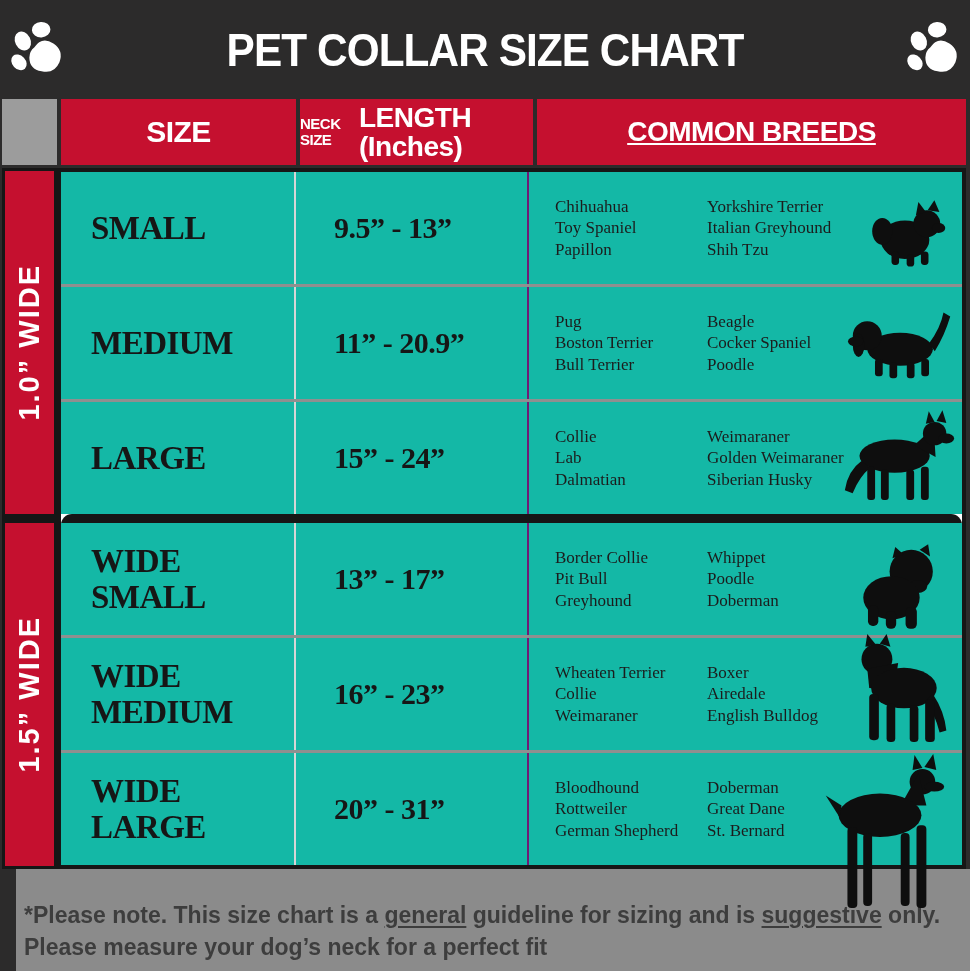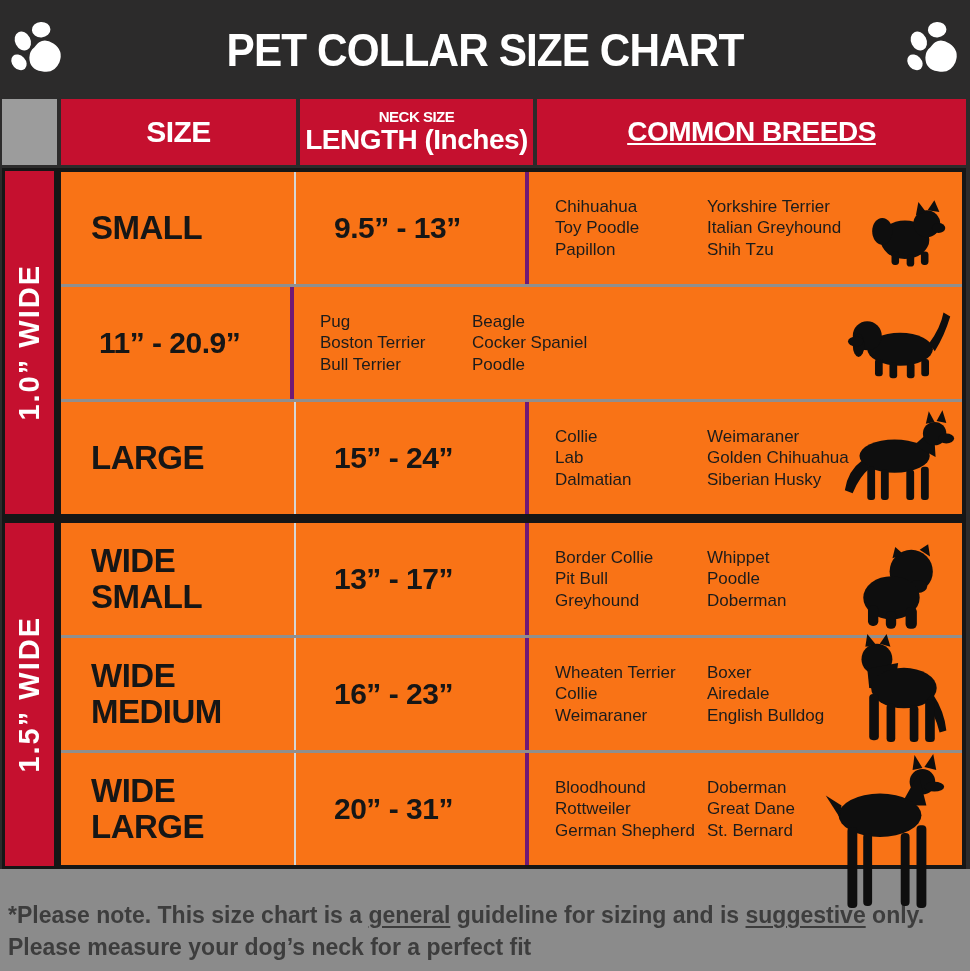--- a/index.html
+++ b/index.html
@@ -11,48 +11,48 @@
   }
   
   .banner{height:99px;display:flex;align-items:center;justify-content:space-between;padding:0 4px;box-sizing:border-box;}
   .banner-title{flex:1;text-align:center;color:#ffffff;font-weight:700;font-size:46px;letter-spacing:-1px;transform:scaleX(.92);white-space:nowrap;}
   .paw{width:66px;height:62px;flex:0 0 auto;}
   
   .chart-header{display:flex;height:66px;gap:4px;padding:0 4px 0 2px;box-sizing:border-box;border-radius:19px;}
   .corner{width:55px;background:#9c9c9c;flex:0 0 auto;}
   .hdr{background:#c5102f;color:#fff;font-weight:700;display:flex;align-items:center;justify-content:center;letter-spacing:-0.5px;}
   .hdr-size{width:235px;font-size:30px;flex:0 0 auto;}
-  .hdr-length{width:233px;flex-direction:column;line-height:1.05;flex:0 0 auto;}
+  .hdr-length{width:233px;line-height:1.05;flex:0 0 auto;}
   .hdr-length .small{font-size:15px;font-weight:700;}
   .hdr-length .big{font-size:28px;}
   .hdr-breeds{flex:1;font-size:28px;text-decoration:underline;}
   
   .table-body{display:flex;padding:0 4px 0 2px;margin-top:3px;box-sizing:border-box;}
   .sidebar{width:55px;flex:0 0 auto;background:#161616;display:flex;flex-direction:column;border:3px solid #161616;box-sizing:border-box;}
   .side-sec{flex:1;background:#c5102f;display:flex;align-items:center;justify-content:center;}
   .side-sec + .side-sec{margin-top:9px;}
   .side-label{writing-mode:vertical-rl;transform:rotate(180deg);color:#fff;font-weight:700;font-size:29px;letter-spacing:2px;white-space:nowrap;}
   .main-table{flex:1;border:4px solid #161616;background:#ffffff;display:flex;flex-direction:column;box-sizing:border-box;}
   .section{display:flex;flex-direction:column;}
-  .section + .section{border-top:9px solid #161616;}
-  .row{height:112px;display:flex;background:#f97316;}
+  .section + .section{border-top:9px solid #161616;border-radius:11px;}
+  .row{height:112px;display:flex;background:#14b8a6;font-family:Liberation Serif, serif;}
   .row + .row{border-top:3px solid #8f8f8f;}
   .cell{display:flex;align-items:center;box-sizing:border-box;}
   .cell-size{width:235px;padding-left:30px;border-right:2px solid #d6d6d6;flex:0 0 auto;}
   .cell-size span{font-size:33px;font-weight:700;color:#161616;line-height:1.1;letter-spacing:-0.5px;}
-  .cell-length{width:233px;padding-left:38px;border-right:4px solid #701a75;flex:0 0 auto;}
+  .cell-length{width:233px;padding-left:38px;border-right:2px solid #701a75;flex:0 0 auto;}
   .cell-length span{font-size:30px;font-weight:700;color:#161616;letter-spacing:-0.5px;}
   .cell-breeds{flex:1;position:relative;padding-left:26px;}
   .breed-col{width:152px;font-size:17px;line-height:1.26;color:#1c1c1c;flex:0 0 auto;}
   .breed-col.col2{width:176px;}
   .breed-col div{white-space:nowrap;}
   .dog{position:absolute;z-index:6;line-height:0;}
   .dog svg{display:block;}
   
-  .footnote{position:absolute;left:0;right:0;bottom:0;height:102px;background:#8b8b8b;box-sizing:border-box;padding:30px 10px 0 8px;color:#3d3d3d;font-size:23px;font-weight:700;line-height:1.4;margin-top:26px;}
+  .footnote{position:absolute;left:16px;right:0;bottom:0;height:102px;background:#8b8b8b;box-sizing:border-box;padding:30px 10px 0 8px;color:#3d3d3d;font-size:23px;font-weight:700;line-height:1.4;margin-top:26px;}
   .footnote .u{text-decoration:underline;text-underline-offset:3px;}
 </style>
 </head>
 <body>
 
 <header class="banner">
   <span class="paw">
     <svg viewBox="0 0 64 58" width="66" height="62">
       <g fill="#ffffff" transform="rotate(-15 32 29)">
         <ellipse cx="12" cy="36" rx="6.5" ry="8.5" transform="rotate(-28 12 36)"></ellipse>
@@ -103,21 +103,21 @@
       <div class="row">
         <div class="cell cell-size">
             <span>SMALL</span>
           </div>
         <div class="cell cell-length">
             <span>9.5” - 13”</span>
           </div>
         <div class="cell cell-breeds">
           <div class="breed-col">
             <div>Chihuahua</div>
-            <div>Toy Poodle</div>
+            <div>Toy Spaniel</div>
             <div>Papillon</div>
           </div>
           <div class="breed-col col2">
             <div>Yorkshire Terrier</div>
             <div>Italian Greyhound</div>
             <div>Shih Tzu</div>
           </div>
           <span class="dog" style="right:10px;bottom:14px;">
             <svg viewBox="0 0 100 88" width="84" height="74" fill="#0e0e0e">
               <ellipse cx="44" cy="52" rx="29" ry="23"></ellipse>
@@ -128,20 +128,23 @@
               <ellipse cx="84" cy="38" rx="8" ry="6"></ellipse>
               <rect x="28" y="66" width="9" height="16" rx="4"></rect>
               <rect x="46" y="70" width="9" height="14" rx="4"></rect>
               <rect x="63" y="66" width="9" height="16" rx="4"></rect>
             </svg>
           </span>
         </div>
       </div>
 
       <div class="row">
+        <div class="cell cell-size">
+            <span>MEDIUM</span>
+          </div>
         <div class="cell cell-length">
             <span>11” - 20.9”</span>
           </div>
         <div class="cell cell-breeds">
           <div class="breed-col">
             <div>Pug</div>
             <div>Boston Terrier</div>
             <div>Bull Terrier</div>
           </div>
           <div class="breed-col col2">
@@ -173,21 +176,21 @@
             <span>15” - 24”</span>
           </div>
         <div class="cell cell-breeds">
           <div class="breed-col">
             <div>Collie</div>
             <div>Lab</div>
             <div>Dalmatian</div>
           </div>
           <div class="breed-col col2">
             <div>Weimaraner</div>
-            <div>Golden Chihuahua</div>
+            <div>Golden Weimaraner</div>
             <div>Siberian Husky</div>
           </div>
           <span class="dog" style="right:2px;bottom:6px;">
             <svg viewBox="0 0 125 100" width="122" height="98" fill="#0e0e0e">
               <ellipse cx="58" cy="47" rx="36" ry="17"></ellipse>
               <polygon points="78,36 98,18 100,48"></polygon>
               <circle cx="99" cy="24" r="12"></circle>
               <polygon points="90,14 93,1 99,12"></polygon>
               <polygon points="101,11 107,0 111,13"></polygon>
               <ellipse cx="111" cy="29" rx="8" ry="5"></ellipse>

